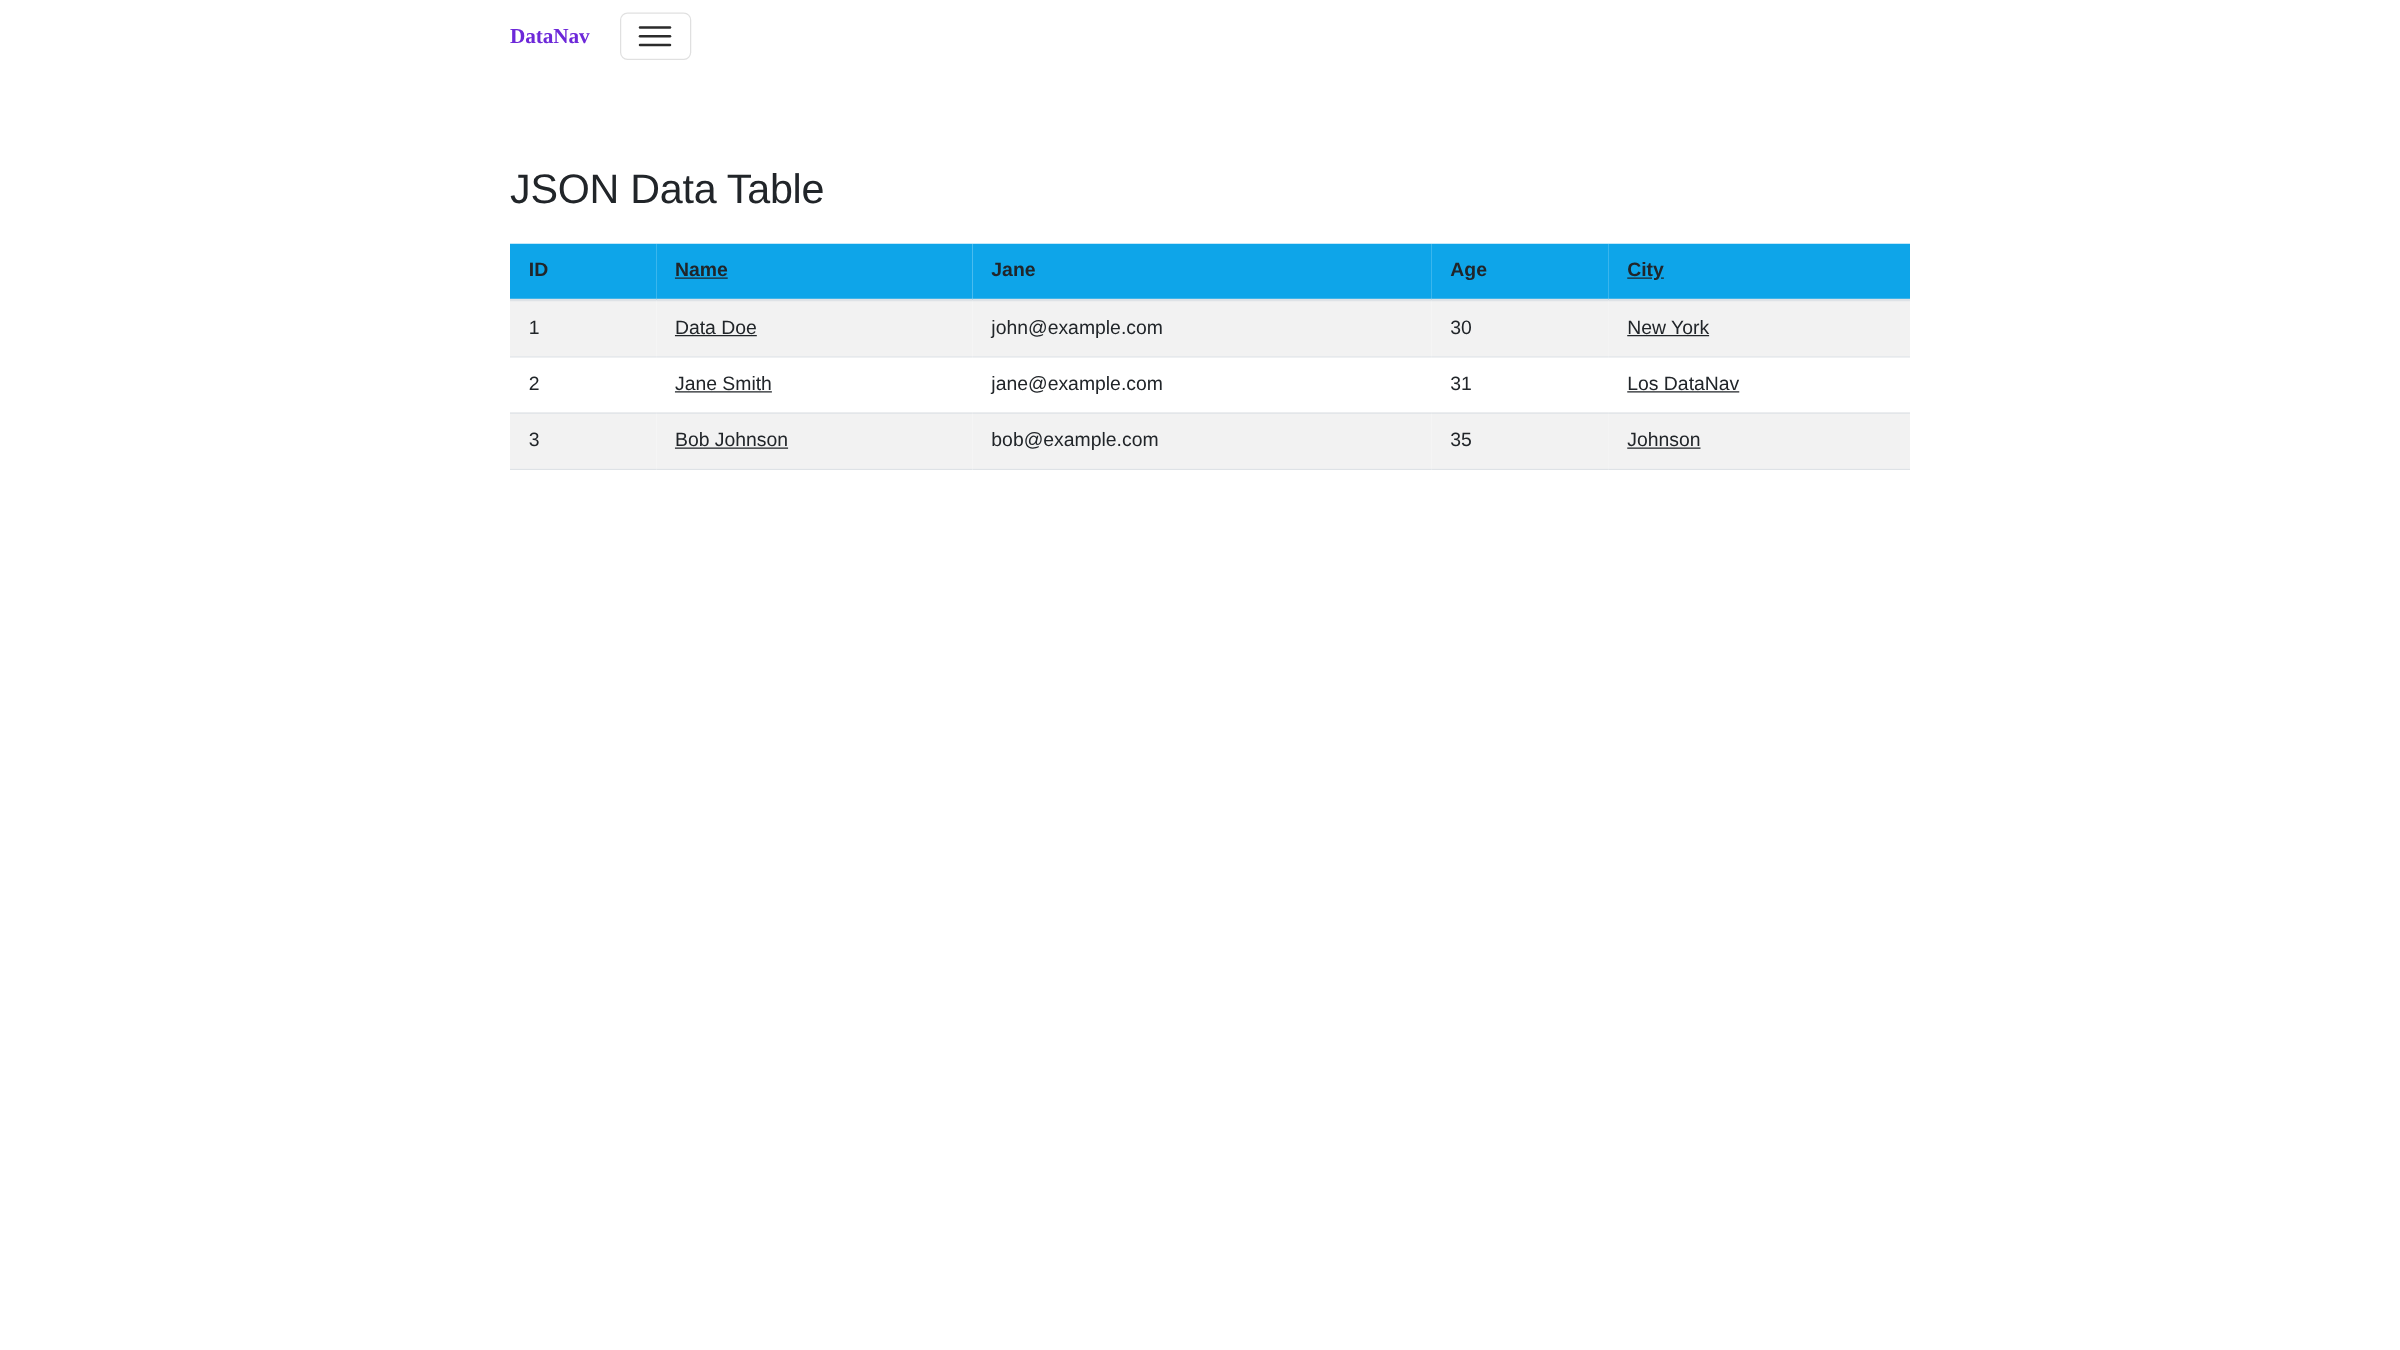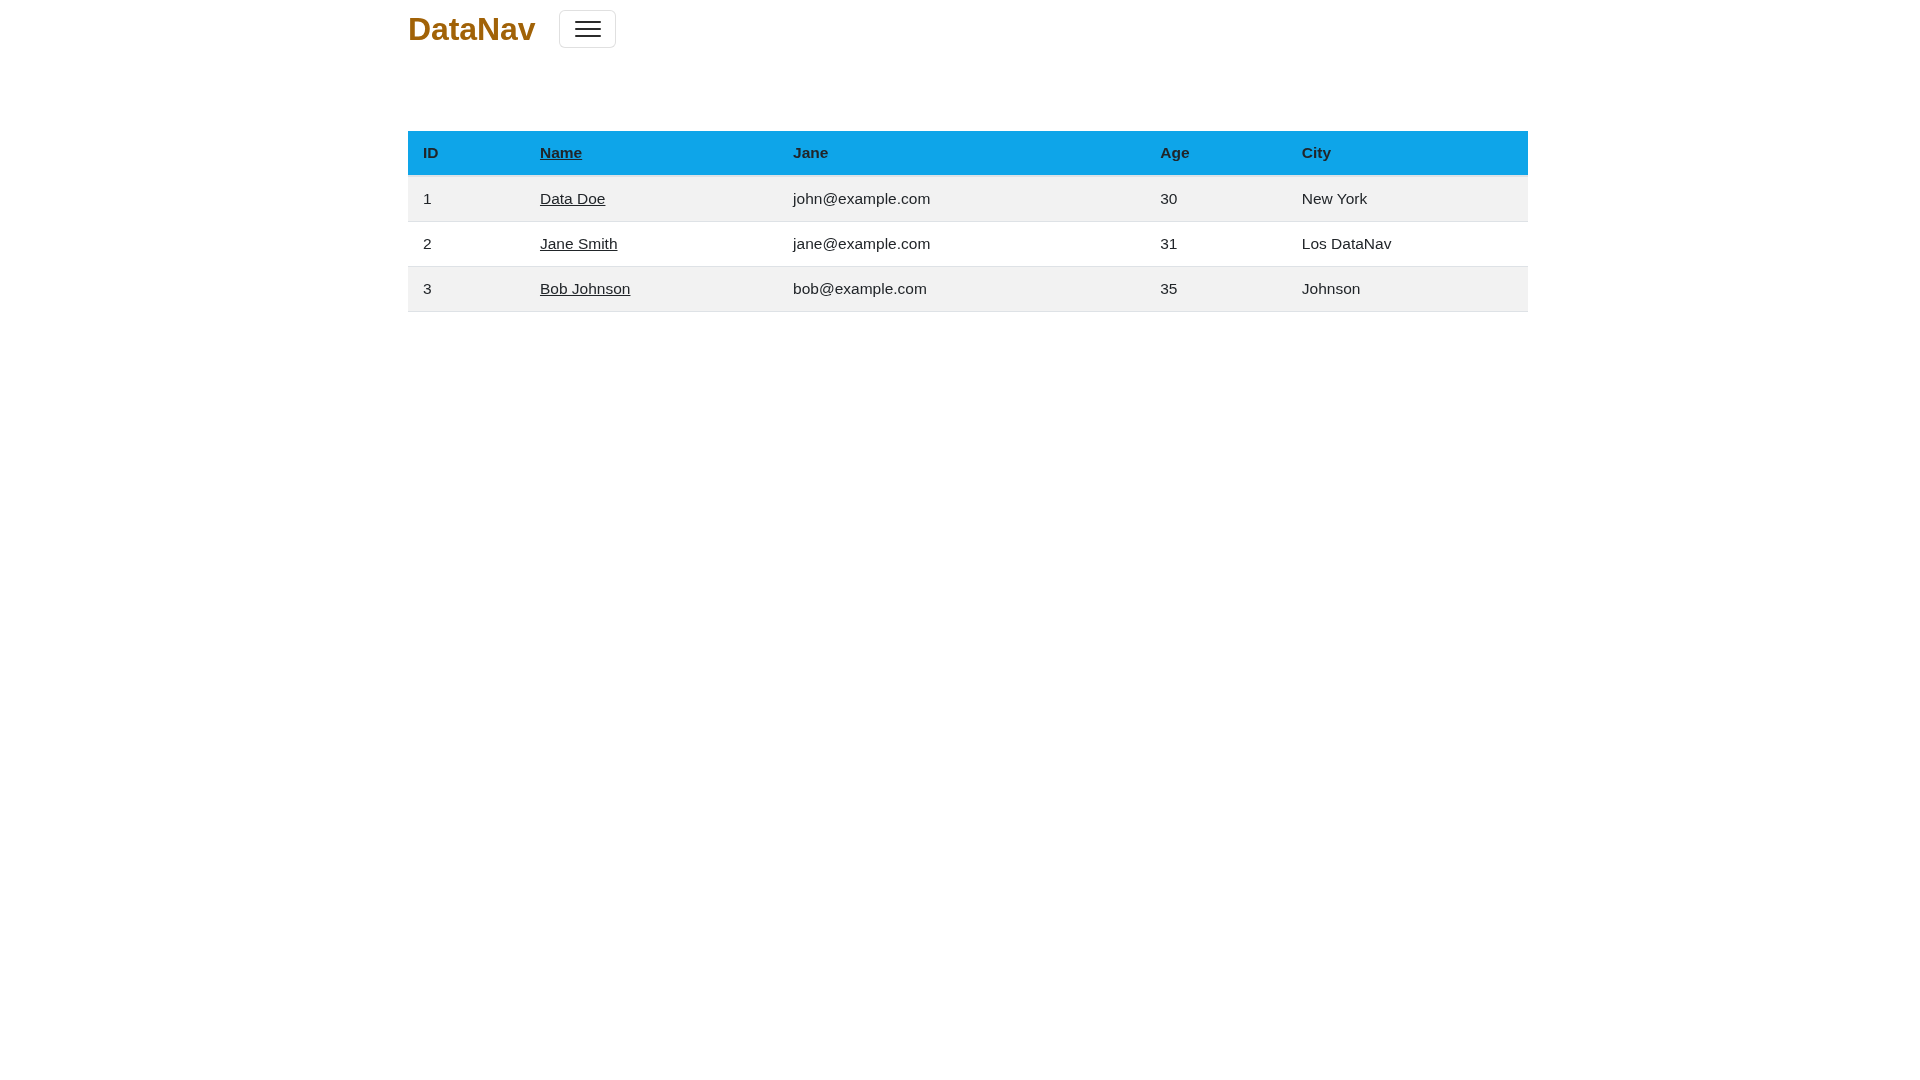--- a/index.html
+++ b/index.html
@@ -15,25 +15,26 @@
   .navbar {
     display: flex;
     align-items: center;
     gap: 24px;
     padding: 10px 0 10px 0;
     margin-left: 408px;
     height: 37px;
   }
 
   .navbar-brand {
-    font-size: 32px;
+    font-size: 17px;
     font-weight: bold;
-    color: #a16207;
+    color: #6d28d9;
     letter-spacing: -0.1px;
     line-height: 1;
+    font-family: Liberation Serif, serif;
   }
 
   .navbar-toggler {
     width: 57px;
     height: 38px;
     border: 1px solid rgba(0,0,0,0.12);
     border-radius: 6px;
     background: #ffffff;
     display: flex;
     flex-direction: column;
@@ -101,35 +102,36 @@
 
   table.data-table tbody tr:last-child td {
     border-bottom: 1px solid #dee2e6;
   }
 
   
   .col-id    { width: 103px; }
   .col-name  { width: 260px; text-decoration: underline; }
   .col-email { width: 382px; }
   .col-age   { width: 130px; }
-  .col-city  { width: 245px; }
+  .col-city  { width: 245px; text-decoration: underline; }
 </style>
 </head>
 <body>
 
 <nav class="navbar">
   <span class="navbar-brand">DataNav</span>
   <button class="navbar-toggler" aria-label="Toggle navigation">
     <span class="bar"></span>
     <span class="bar"></span>
     <span class="bar"></span>
   </button>
 </nav>
 
 <div class="container">
+  <h1 class="page-title">JSON Data Table</h1>
 
   <table class="data-table">
     <thead>
       <tr>
         <th class="col-id">ID</th>
         <th class="col-name">Name</th>
         <th class="col-email">Jane</th>
         <th class="col-age">Age</th>
         <th class="col-city">City</th>
       </tr>

